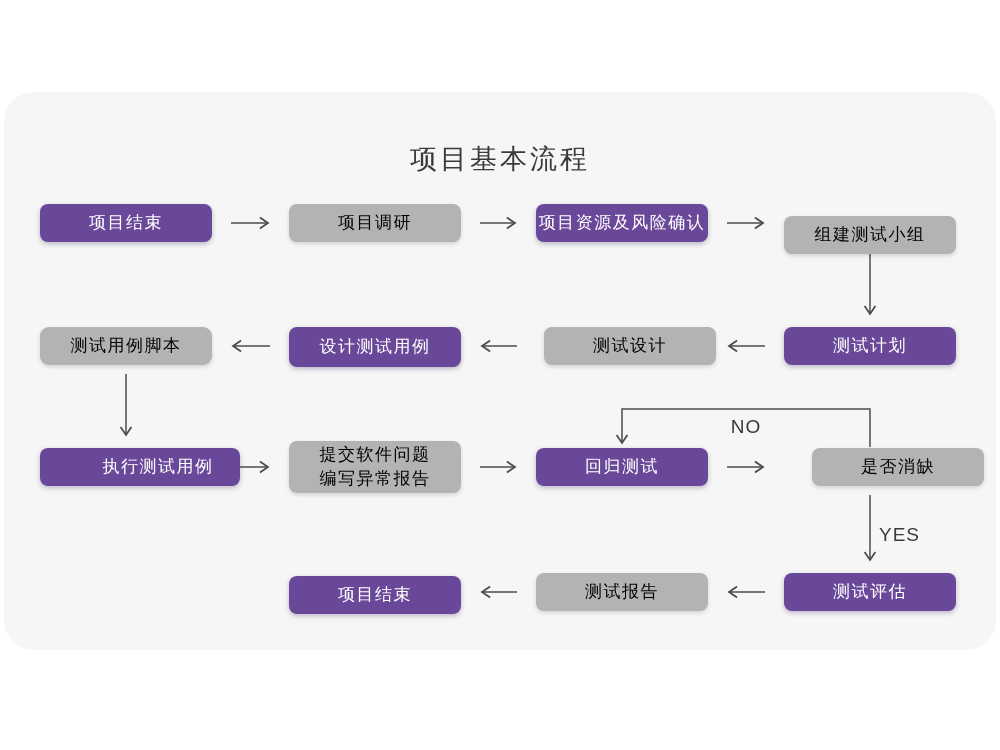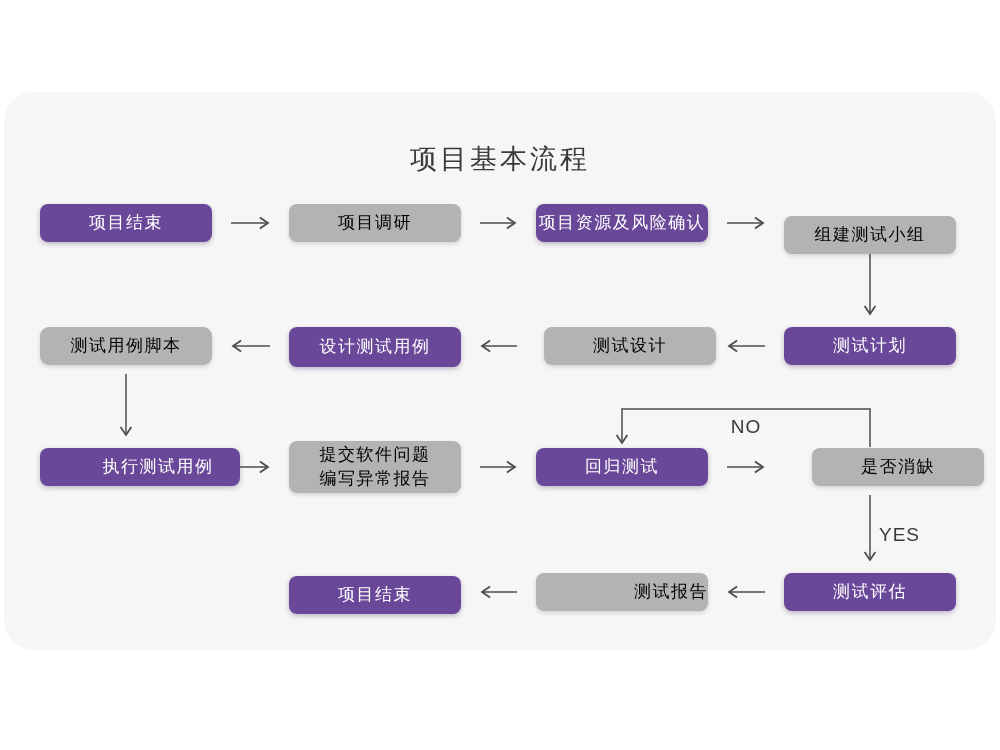--- a/index.html
+++ b/index.html
@@ -130,20 +130,20 @@
       </div>
       <div class="node purple" style="left: 536px; top: 448px; width: 172px; height: 38px;">
         <span>回归测试</span>
       </div>
       <div class="node gray" style="left: 812px; top: 448px; width: 172px; height: 38px;">
         <span>是否消缺</span>
       </div>
       <div class="node purple" style="left: 784px; top: 573px; width: 172px; height: 38px;">
         <span>测试评估</span>
       </div>
-      <div class="node gray" style="left: 536px; top: 573px; width: 172px; height: 38px; justify-content: flex-end;">
+      <div class="node gray" style="left: 536px; top: 573px; width: 172px; height: 38px;">
         <span>测试报告</span>
       </div>
       <div class="node purple" style="left: 289px; top: 576px; width: 172px; height: 38px;">
         <span>项目结束</span>
       </div>
     </div>
 </div>
 
 </body></html>

